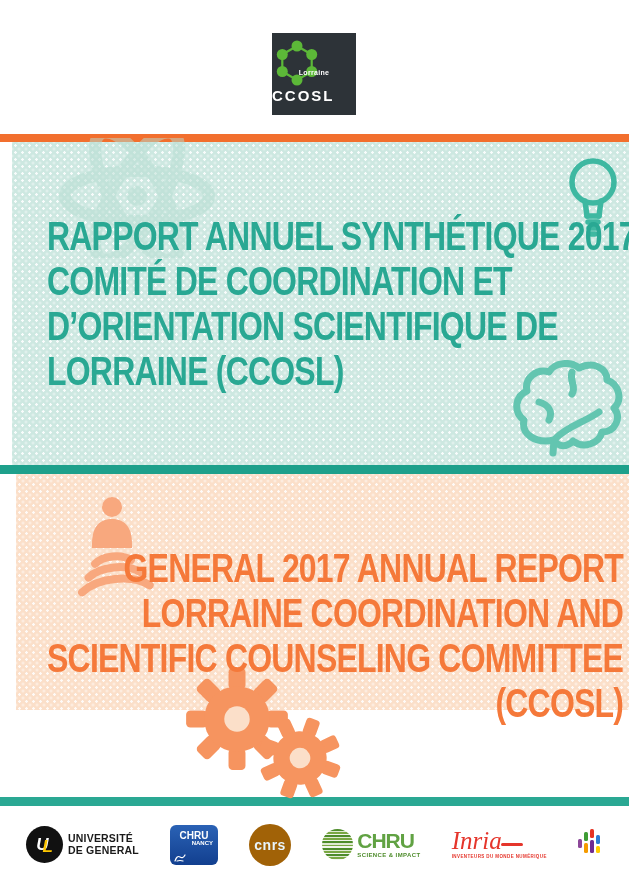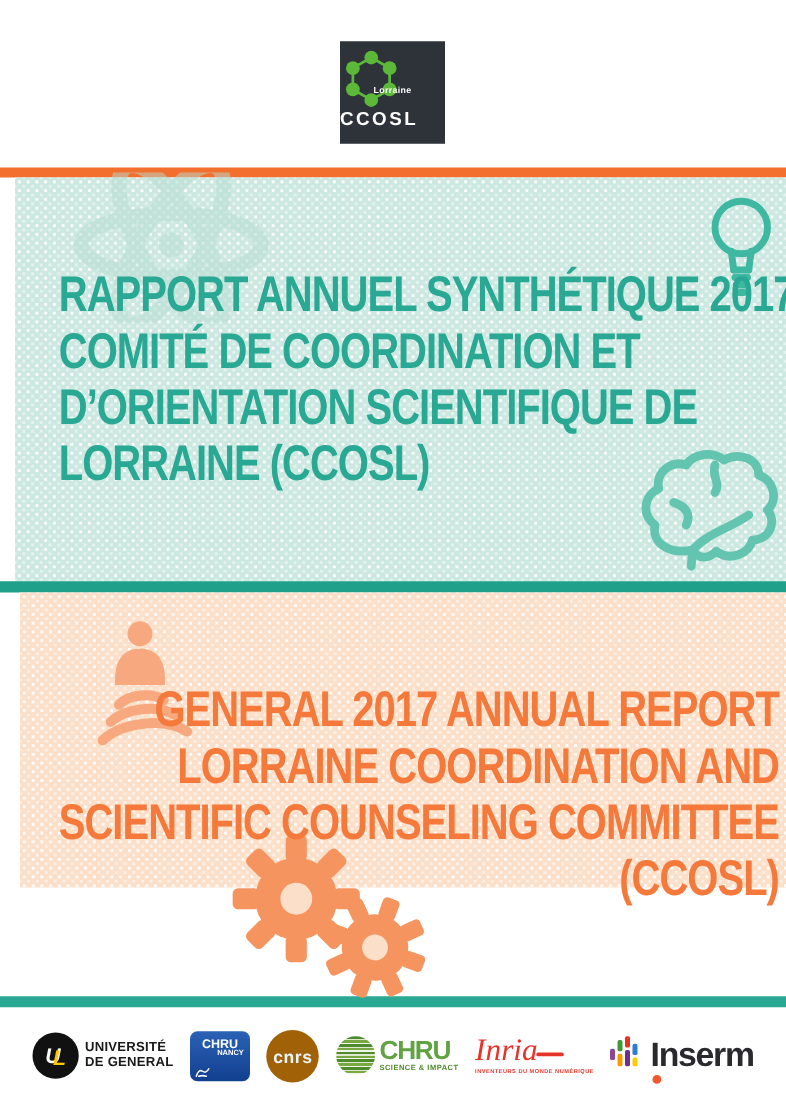--- a/index.html
+++ b/index.html
@@ -252,20 +252,16 @@
     <div class="flogo">
       <div class="inserm-bars">
         <i class="ib1"></i>
           <i class="ib2"></i>
           <i class="ib3"></i>
           <i class="ib4"></i>
         <i class="ib5"></i>
           <i class="ib6"></i>
           <i class="ib7"></i>
       </div>
-      <div class="inserm-name-wrap">
-        <span>Inserm</span>
-        <i class="inserm-dot"></i>
-      </div>
     </div>
 
   </div>
 </div>
 
 </body></html>

